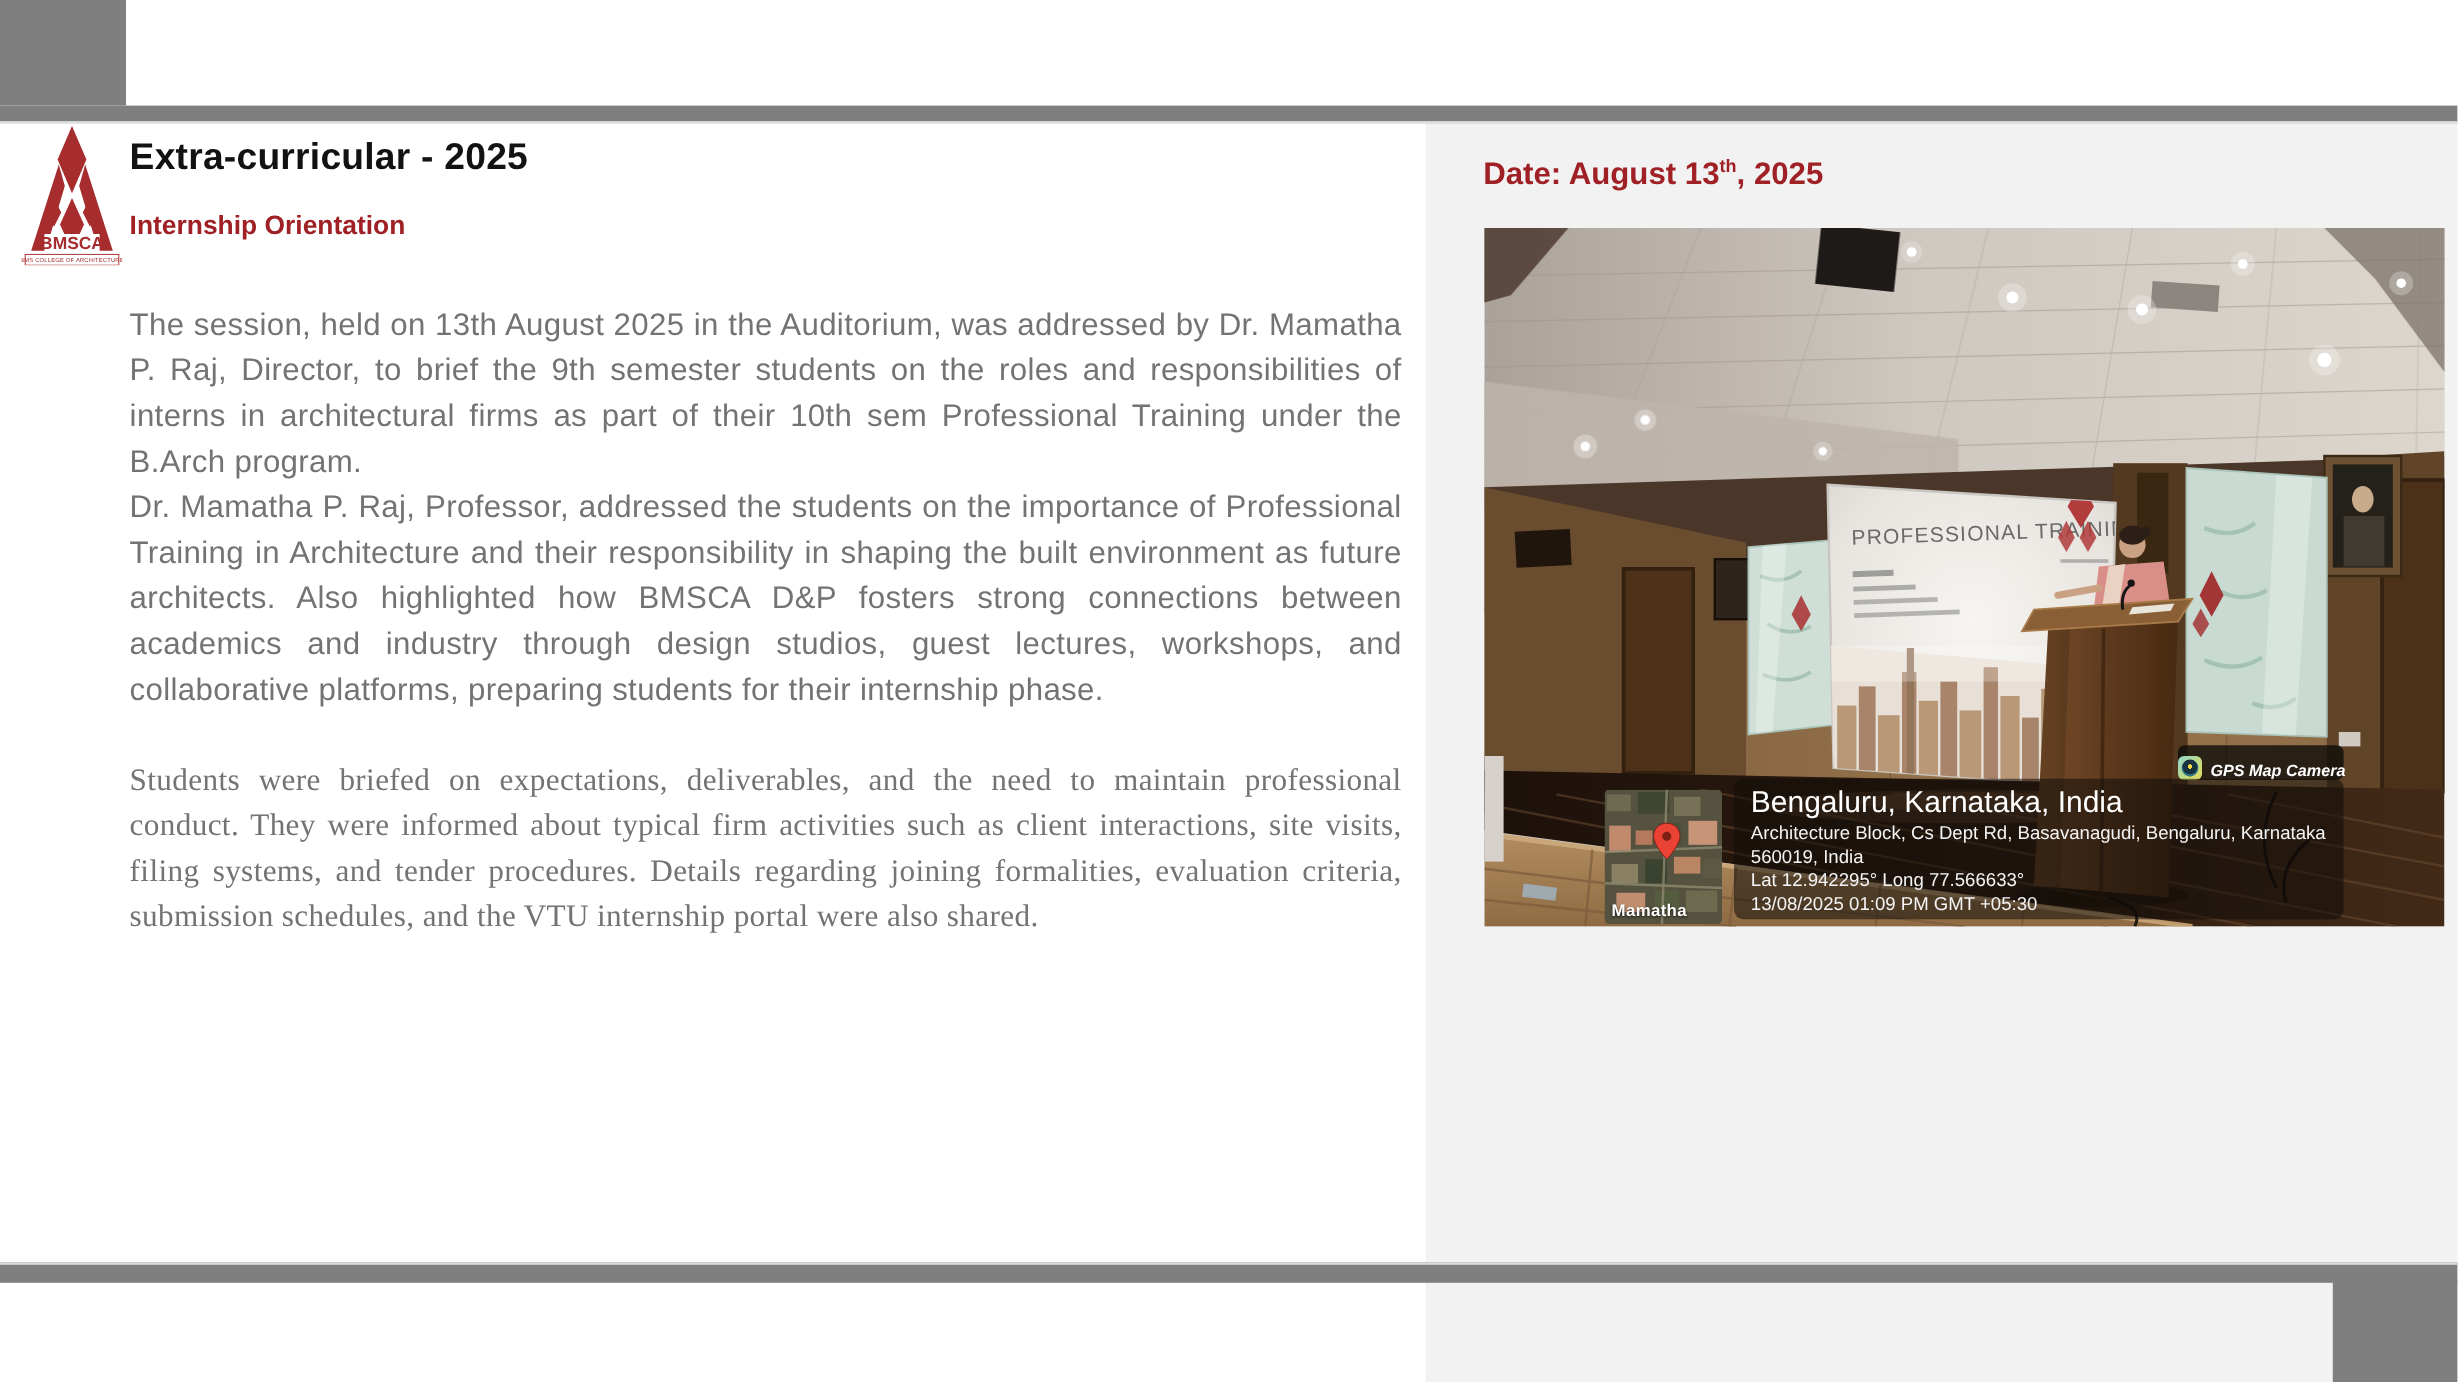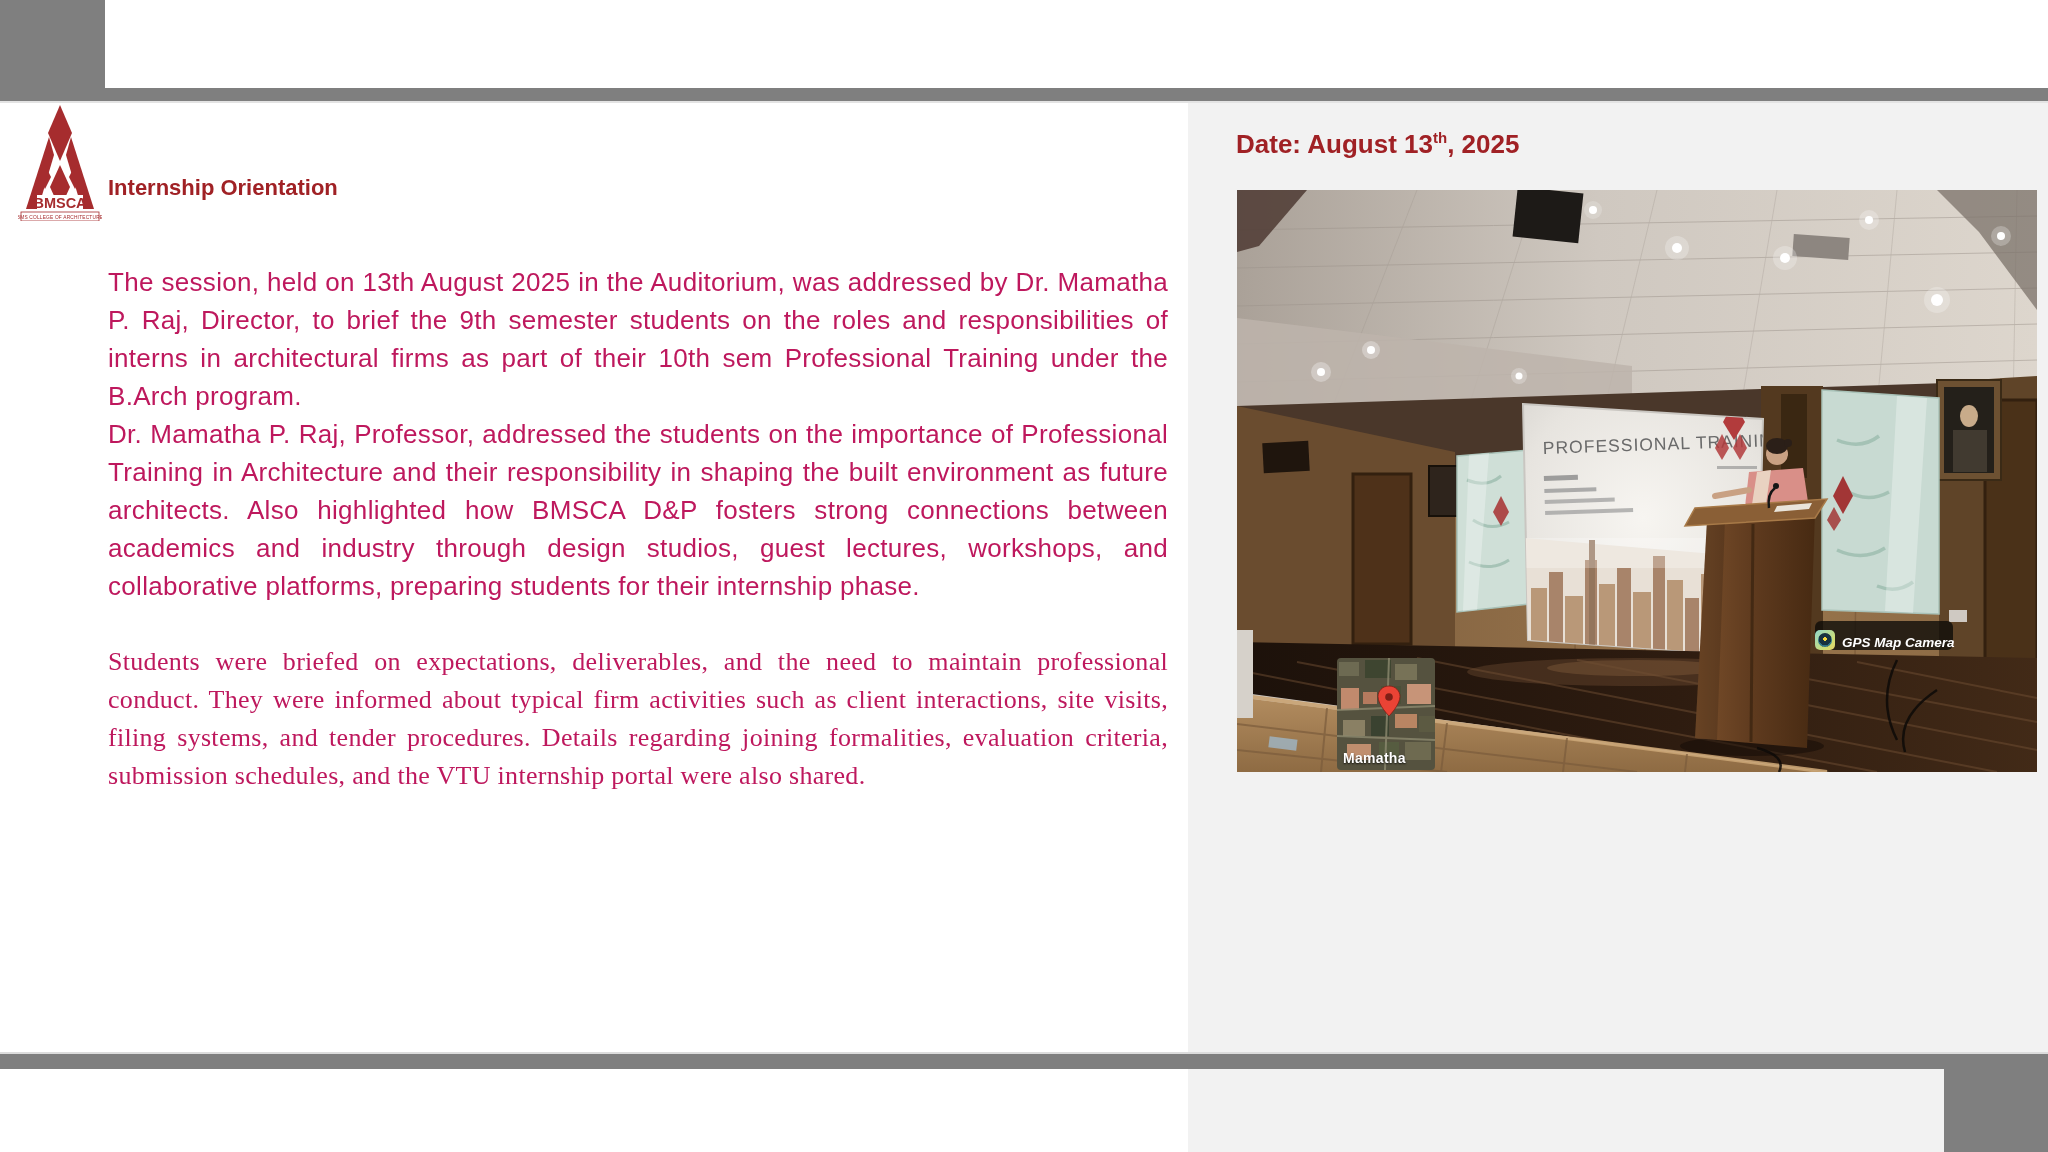--- a/index.html
+++ b/index.html
@@ -13,21 +13,21 @@
   .corner-br{position:absolute;left:1944px;top:1067px;width:104px;height:85px;background:#7f7f7f;}
 
   
   .left-col{position:absolute;left:0;top:103px;width:1188px;height:949px;background:#ffffff;}
   .right-col{position:absolute;left:1188px;top:103px;width:860px;height:1135px;background:#f2f2f2;}
 
   .logo{position:absolute;left:18px;top:0px;width:84px;height:118px;}
   .page-title{position:absolute;left:108px;top:10px;margin:0;font-size:31px;font-weight:bold;color:#121212;letter-spacing:.2px;}
   .page-subtitle{position:absolute;left:108px;top:72px;margin:0;font-size:22px;font-weight:bold;color:#a02125;}
 
-  .body-text{position:absolute;left:108px;top:148px;width:1060px;font-size:26px;line-height:38px;color:#be185d;text-align:justify;letter-spacing:.3px;margin-top:12px;}
+  .body-text{position:absolute;left:108px;top:148px;width:1060px;font-size:26px;line-height:38px;color:#737373;text-align:justify;letter-spacing:.3px;}
   .body-text p{margin:0;}
   .body-text p.gap{margin-top:38px;font-family:Liberation Serif, serif;}
 
   .date-line{position:absolute;left:48px;top:26px;font-size:26px;font-weight:bold;color:#a02125;}
   .date-line sup{font-size:15px;vertical-align:super;line-height:0;}
 
   .photo{position:absolute;left:49px;top:87px;width:800px;height:582px;background:#cfc8c1;overflow:hidden;}
   .photo svg.scene{position:absolute;left:0;top:0;width:800px;height:582px;display:block;}
 
   .gps-badge{position:absolute;left:578px;top:431px;width:138px;height:29px;background:rgba(12,10,8,.78);border-radius:6px;display:flex;align-items:flex-end;gap:7px;padding:0 0;box-sizing:border-box;font-style:italic;}
@@ -61,20 +61,21 @@
         <path d="M53,34 L76,106 L64,106 L48,52 Z"></path>
         <path d="M27,62 l6,12 l-6,12 l-6,-12 z"></path>
         <path d="M57,62 l6,12 l-6,12 l-6,-12 z"></path>
       </g>
       <rect x="19" y="92" width="46" height="15" fill="#ffffff"></rect>
       <text x="42" y="104.5" text-anchor="middle" font-size="14.5" font-weight="bold" fill="#a62c2e">BMSCA</text>
       <rect x="3" y="109" width="78" height="9" fill="#ffffff" stroke="#a62c2e" stroke-width="0.8"></rect>
       <text x="42" y="115.6" text-anchor="middle" font-size="4.8" letter-spacing="0.2" fill="#a62c2e">BMS COLLEGE OF ARCHITECTURE</text>
     </svg>
 
+    <h1 class="page-title">Extra-curricular - 2025</h1>
     <h2 class="page-subtitle">Internship Orientation</h2>
 
     <div class="body-text">
       <p>The session, held on 13th August 2025 in the Auditorium, was addressed by Dr. Mamatha P. Raj, Director, to brief the 9th semester students on the roles and responsibilities of interns in architectural firms as part of their 10th sem Professional Training under the B.Arch program.</p>
       <p>Dr. Mamatha P. Raj, Professor, addressed the students on the importance of Professional Training in Architecture and their responsibility in shaping the built environment as future architects. Also highlighted how BMSCA D&amp;P fosters strong connections between academics and industry through design studios, guest lectures, workshops, and collaborative platforms, preparing students for their internship phase.</p>
       <p class="gap">Students were briefed on expectations, deliverables, and the need to maintain professional conduct. They were informed about typical firm activities such as client interactions, site visits, filing systems, and tender procedures. Details regarding joining formalities, evaluation criteria, submission schedules, and the VTU internship portal were also shared.</p>
     </div>
   </div>
 
   <div class="right-col">
@@ -324,18 +325,24 @@
               <line x1="0" y1="78" x2="98" y2="82"></line>
           </g>
           <g>
             <path d="M52,28 c-6.5,0 -11,5 -11,10.5 c0,8.5 11,19.5 11,19.5 c0,0 11,-11 11,-19.5 c0,-5.5 -4.5,-10.5 -11,-10.5 z" fill="#ea4335" stroke="#7e1f16" stroke-width="0.8"></path>
             <circle cx="52" cy="39" r="3.8" fill="#7e1f16"></circle>
           </g>
         </svg>
         <span class="google">Mamatha</span>
       </div>
 
+      <div class="loc-box">
+        <div class="loc-title">Bengaluru, Karnataka, India</div>
+        <div class="loc-line">Architecture Block, Cs Dept Rd, Basavanagudi, Bengaluru, Karnataka 560019, India</div>
+        <div class="loc-line">Lat 12.942295° Long 77.566633°</div>
+        <div class="loc-line">13/08/2025 01:09 PM GMT +05:30</div>
+      </div>
     </div>
   </div>
 
   <div class="bar-bottom"></div>
   <div class="corner-br"></div>
 </div>
 
 </body></html>

